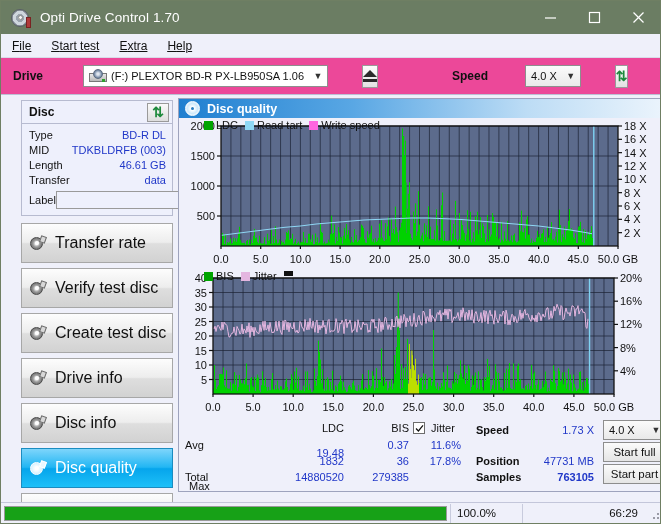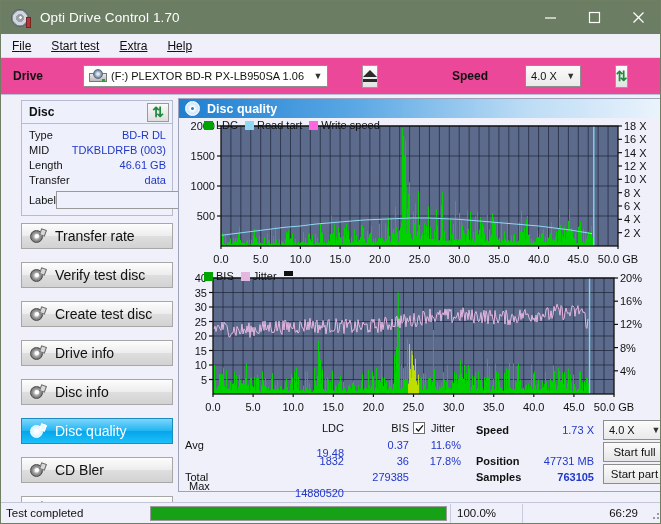--- a/index.html
+++ b/index.html
@@ -89,23 +89,23 @@
   .labelrow .k{color:#111;width:40px;}
   .lbl-input{flex:1;height:18px;border:1px solid #9a9a9a;background:#eef0fc;box-sizing:border-box;margin-right:4px;}
   .cdbtn{width:22px;height:20px;border:1px solid #9a9a9a;background:linear-gradient(#fafafa,#dedede);
     display:flex;align-items:center;justify-content:center;box-sizing:border-box;}
   .cdmini{width:13px;height:13px;border-radius:50%;border:1px solid #9a8f3c;box-sizing:border-box;
     background:radial-gradient(circle,#fdfbd8 18%,#e9e07a 45%,#cfc254 75%,#b5a93f 100%);position:relative;}
   .cdmini:after{content:"";position:absolute;left:50%;top:50%;width:4px;height:4px;margin:-2px 0 0 -2px;background:#fff;border-radius:50%;border:1px solid #9a8f3c;box-sizing:border-box;}
 
   
   .navlist{margin-top:7px;}
-  .navbtn{height:26px;margin-bottom:13px;border:1px solid #a7a7a7;
+  .navbtn{height:40px;margin-bottom:5px;border:1px solid #a7a7a7;
     background:linear-gradient(#fdfdfd,#ededed 48%,#dedede 52%,#d2d2d2);
-    display:flex;align-items:center;padding-left:7px;box-sizing:border-box;font-size:14px;color:#111;}
+    display:flex;align-items:center;padding-left:7px;box-sizing:border-box;font-size:16px;color:#111;}
   .navbtn.sel{background:linear-gradient(#7ed5fb,#22b6f3 48%,#06a5ec 52%,#1ec0f8);
     border:1px solid #1b8cc0;color:#fff;}
   .navico{width:17px;height:15px;margin-right:9px;flex:none;position:relative;}
   .navico .g{position:absolute;left:1px;top:1px;width:13px;height:13px;border-radius:50%;
     background:radial-gradient(circle,#f0f0f0 15%,#9a9a9a 45%,#6a6a6a 80%,#4c4c4c 100%);
     border:1px solid #4a4a4a;box-sizing:border-box;}
   .navbtn.sel .navico .g{background:radial-gradient(circle,#ffffff 15%,#eaf8ff 45%,#cdeefd 80%,#ffffff 100%);border-color:#fff;}
   .navico .g:after{content:"";position:absolute;left:50%;top:50%;width:4px;height:4px;margin:-2px 0 0 -2px;background:#fff;border-radius:50%;}
   .navico .t{position:absolute;right:0;top:0;width:6px;height:7px;background:#d8d8d8;transform:rotate(20deg);border:1px solid #6a6a6a;box-sizing:border-box;}
   .navbtn.sel .navico .t{background:#eaf8ff;border-color:#fff;}
@@ -1344,21 +1344,21 @@
         <div class="statsgrid" style="height:70px;">
           <div style="position:absolute;left:90px;top:4px;width:75px;text-align:right;" class="stat-k">LDC</div>
           <div style="position:absolute;left:170px;top:4px;width:60px;text-align:right;" class="stat-k">BIS</div>
 
           <div style="position:absolute;left:6px;top:21px;" class="stat-k">Avg</div>
           <div style="position:absolute;left:10px;top:37px;margin-top:25px;" class="stat-k">Max</div>
           <div style="position:absolute;left:6px;top:53px;" class="stat-k">Total</div>
 
           <div style="position:absolute;left:60px;top:21px;width:105px;text-align:right;margin-top:8px;" class="stat-v">19.48</div>
           <div style="position:absolute;left:60px;top:37px;width:105px;text-align:right;" class="stat-v">1832</div>
-          <div style="position:absolute;left:45px;top:69px;width:120px;text-align:right;" class="stat-v">14880520</div>
+          <div style="position:absolute;left:45px;top:53px;width:120px;text-align:right;" class="stat-v">14880520</div>
 
           <div style="position:absolute;left:170px;top:21px;width:60px;text-align:right;" class="stat-v">0.37</div>
           <div style="position:absolute;left:170px;top:37px;width:60px;text-align:right;" class="stat-v">36</div>
           <div style="position:absolute;left:165px;top:53px;width:65px;text-align:right;" class="stat-v">279385</div>
 
           <div style="position:absolute;left:234px;top:4px;display:flex;align-items:center;">
             <span class="chkbox">
               <svg width="9" height="9" viewBox="0 0 9 9">
                   <polyline points="1,4.5 3.4,7 8,1.4" fill="none" stroke="#111" stroke-width="1.2"></polyline>
                 </svg>
@@ -1387,21 +1387,20 @@
           <div class="sbtn" style="position:absolute;left:424px;top:46px;width:63px;height:20px;">
             <span>Start part</span>
           </div>
         </div>
 
       </div>
     </div>
   </div>
 
   <div class="statusbar">
-    <div class="sb-cell sb-text">Test completed</div>
     <div class="pbar">
       <div class="fill" id="pbar-fill" style="width: 100%;"></div>
     </div>
     <div class="sb-cell sb-pct">100.0%</div>
     <div class="sb-cell sb-time">66:29</div>
     <div class="grip">
       <i style="right:0;bottom:0;"></i>
         <i style="right:4px;bottom:0;"></i>
         <i style="right:0;bottom:4px;"></i>
     </div>

